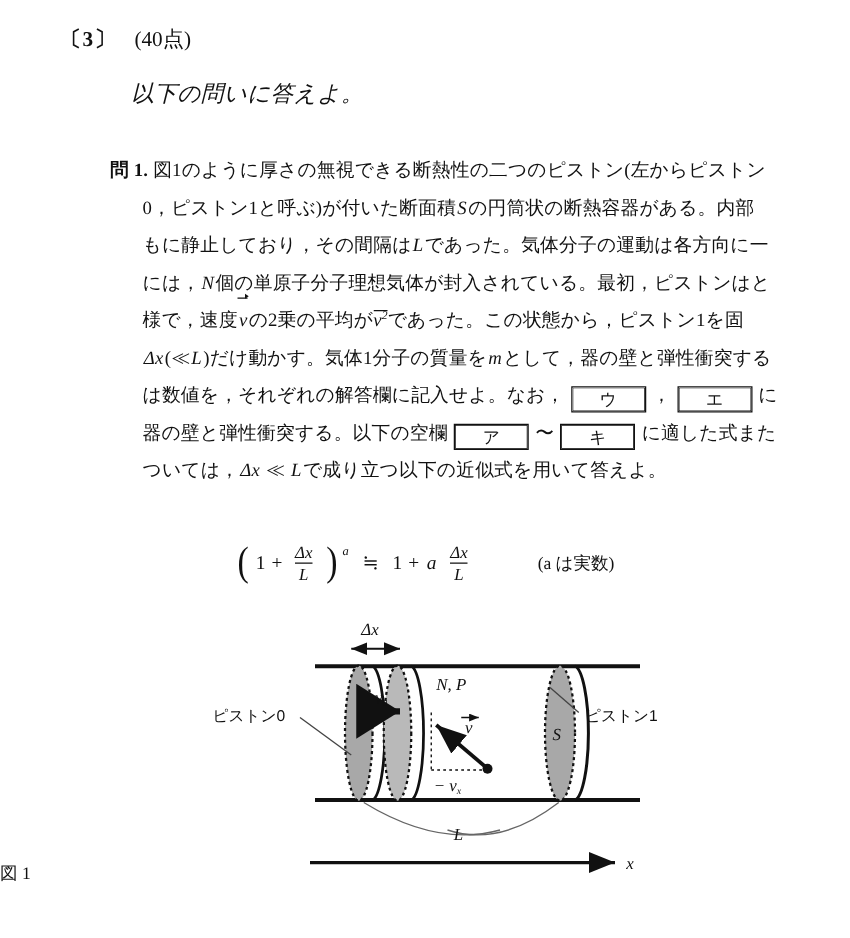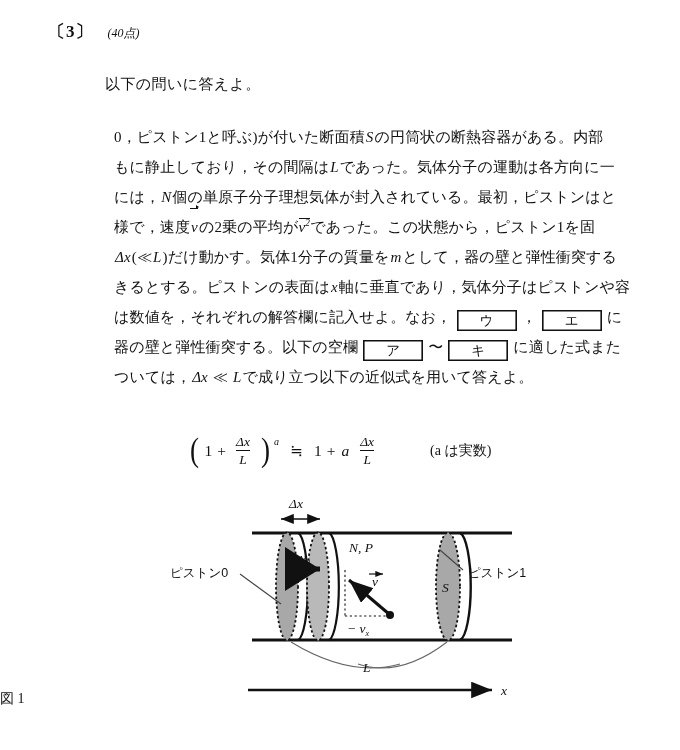--- a/index.html
+++ b/index.html
@@ -25,31 +25,31 @@
     align-items: baseline;
     gap: 14px;
   }
   .bracket-num {
     font-size: 17px;
     font-weight: 700;
     letter-spacing: 1px;
     white-space: nowrap;
   }
   .points {
-    font-size: 12px;
-    font-style: italic;
+    font-size: 17px;
   }
 
   
   #intro-line {
     position: absolute;
     left: 105px;
-    top: 75px;
-    font-size: 15px;
+    top: 63px;
+    font-size: 18px;
     letter-spacing: 0.4px;
+    font-style: italic;
   }
 
   
   #question-1 {
     position: absolute;
     left: 88px;
     top: 122px;
     width: 500px;
   }
   .q-line {
@@ -200,20 +200,24 @@
 
 <div id="exam-header">
   <span class="bracket-num">〔3〕</span>
   <span class="points">(40点)</span>
 </div>
 
 <div id="intro-line">以下の問いに答えよ。</div>
 
 <div id="question-1">
 
+  <div class="q-line">
+    <span class="q-label">問 1.</span>
+    <span>図1のように厚さの無視できる断熱性の二つのピストン(左からピストン</span>
+  </div>
 
   <div class="q-line q-indent">
     <span>0，ピストン1と呼ぶ)が付いた断面積</span><span class="ital">S</span><span>の円筒状の断熱容器がある。内部</span>
   </div>
 
   <div class="q-line q-indent">
     <span>もに静止しており，その間隔は</span><span class="ital">L</span><span>であった。気体分子の運動は各方向に一</span>
   </div>
 
   <div class="q-line q-indent">
@@ -222,23 +226,20 @@
 
   <div class="q-line q-indent">
     <span>様で，速度</span><span class="vec">v</span><span>の2乗の平均が</span><span class="mean"><span>v</span><sup class="ex">2</sup></span><span>であった。この状態から，ピストン1を固</span>
   </div>
 
 
   <div class="q-line q-indent">
     <span class="ital">Δx</span><span>(≪</span><span class="ital">L</span><span>)だけ動かす。気体1分子の質量を</span><span class="ital">m</span><span>として，器の壁と弾性衝突する</span>
   </div>
 
-  <div class="q-line q-indent">
-    <span>きるとする。ピストンの表面は</span><span class="ital">x</span><span>軸に垂直であり，気体分子はピストンや容</span>
-  </div>
 
   <div class="q-line q-indent">
     <span>は数値を，それぞれの解答欄に記入せよ。なお，</span><span class="ansbox">ウ</span><span>，</span><span class="ansbox">エ</span><span>に</span>
   </div>
 
   <div class="q-line q-indent">
     <span>器の壁と弾性衝突する。以下の空欄</span><span class="ansbox">ア</span><span>〜</span><span class="ansbox">キ</span><span>に適した式また</span>
   </div>
 
   <div class="q-line q-indent">

